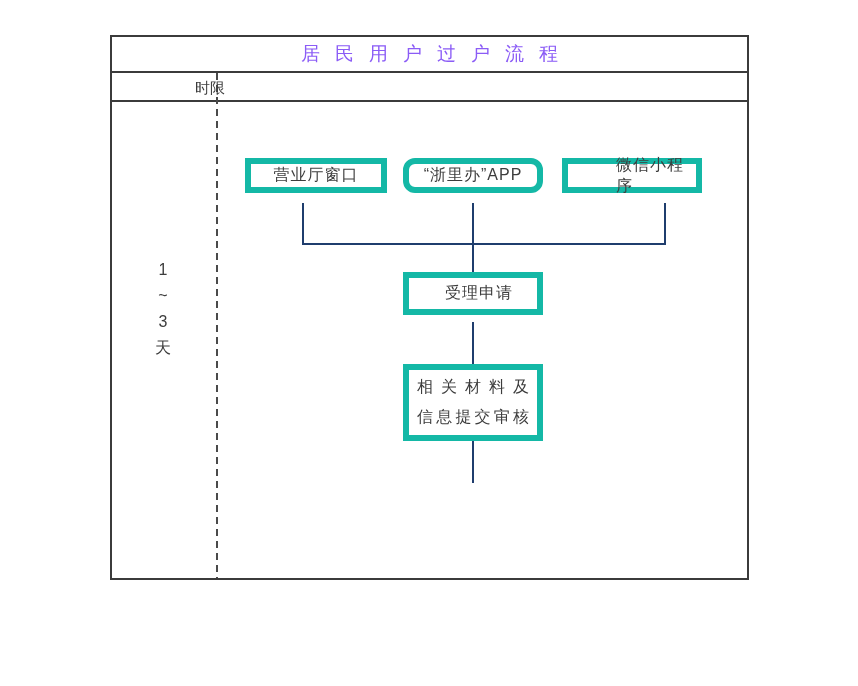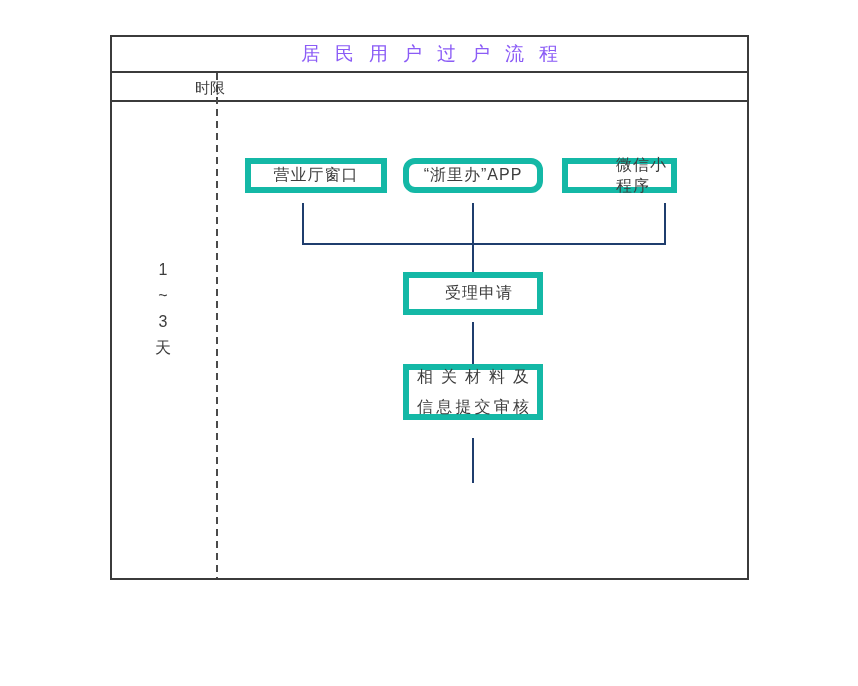--- a/index.html
+++ b/index.html
@@ -73,25 +73,25 @@
     align-items: center;
     justify-content: center;
     font-size: 16px;
     letter-spacing: 1px;
     color: #3d3d3d;
     box-sizing: border-box;
   }
   .channel { top: 158px; height: 35px; }
   .channel-1 { left: 245px; width: 142px; }
   .channel-2 { left: 403px; width: 140px; border-radius: 12px; }
-  .channel-3 { left: 562px; width: 115px; padding-left: 48px; }
+  .channel-3 { left: 562px; width: 140px; padding-left: 48px; }
 
   .step { left: 403px; width: 140px; }
   .step-1 { top: 272px; height: 43px; padding-left: 12px; }
-  .step-2 { top: 364px; height: 56px; flex-direction: column; letter-spacing: 0; }
+  .step-2 { top: 364px; height: 77px; flex-direction: column; letter-spacing: 0; font-family: Liberation Mono, monospace; }
   .step-3 { top: 483px; height: 35px; }
   .justify-lines { width: 112px; }
   .justify-lines .jline {
     display: block;
     width: 112px;
     line-height: 30px;
     font-size: 16px;
     text-align: justify;
     text-align-last: justify;
   }

